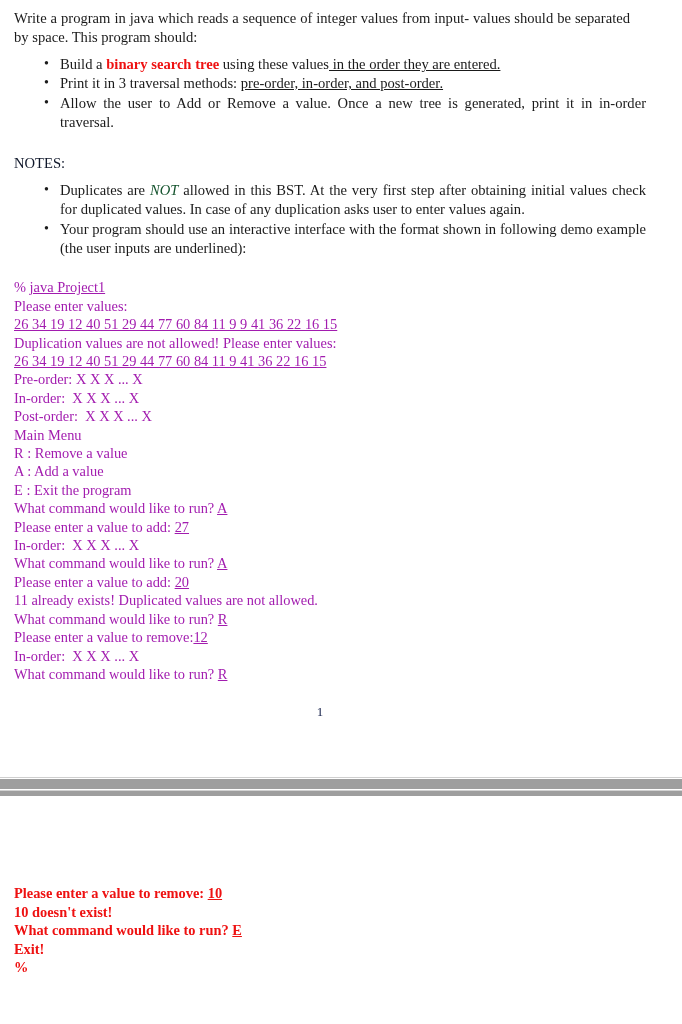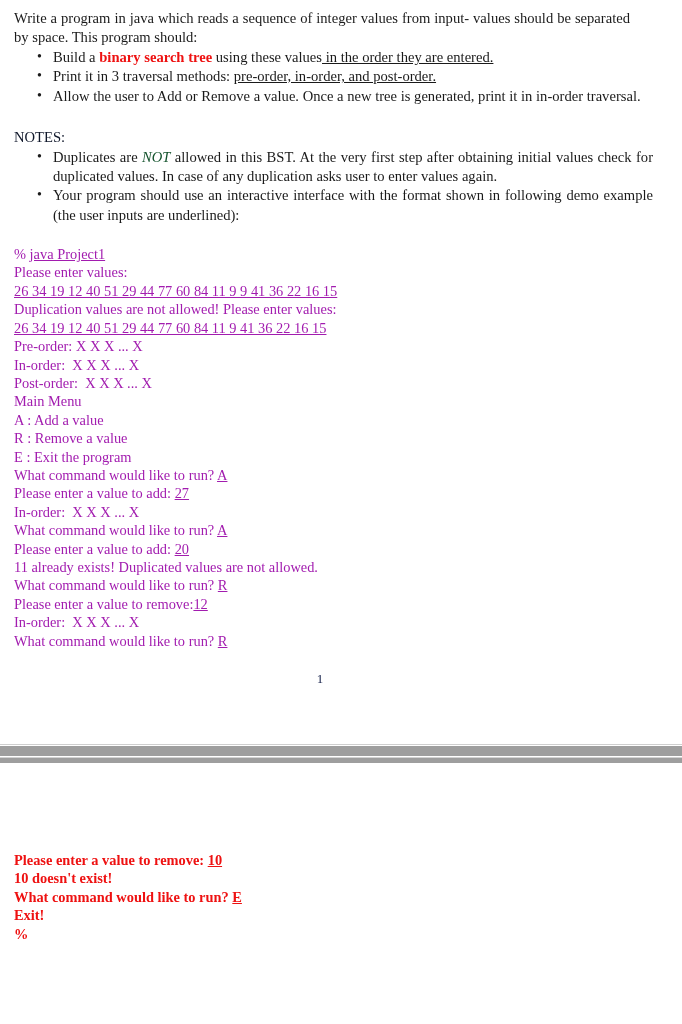--- a/index.html
+++ b/index.html
@@ -26,21 +26,21 @@
     font-size: 14.6px;
     line-height: 19px;
     padding: 9px 52px 0 14px;
     text-align: justify;
     color: #1a1a1a;
   }
 
   
   ul.bullets {
     list-style: none;
-    margin: 1px;
+    margin: 8px;
     padding: 0;
   }
   ul.bullets li {
     position: relative;
     font-size: 14.6px;
     line-height: 19.3px;
     padding-left: 52px;
     padding-right: 28px;
     text-align: justify;
   }
@@ -161,22 +161,22 @@
   <div class="console" id="console-page1">
       <div class="ln"><span>% </span><span class="u">java Project1</span></div>
       <div class="ln"><span>Please enter values:</span></div>
       <div class="ln"><span class="u">26 34 19 12 40 51 29 44 77 60 84 11 9 9 41 36 22 16 15</span></div>
       <div class="ln"><span>Duplication values are not allowed! Please enter values:</span></div>
       <div class="ln"><span class="u">26 34 19 12 40 51 29 44 77 60 84 11 9 41 36 22 16 15</span></div>
       <div class="ln"><span>Pre-order: X X X ... X</span></div>
       <div class="ln"><span>In-order:  X X X ... X</span></div>
       <div class="ln"><span>Post-order:  X X X ... X</span></div>
       <div class="ln"><span>Main Menu</span></div>
+      <div class="ln"><span>R : Remove a value</span></div>
       <div class="ln"><span>A : Add a value</span></div>
-      <div class="ln"><span>R : Remove a value</span></div>
       <div class="ln"><span>E : Exit the program</span></div>
       <div class="ln"><span>What command would like to run? </span><span class="u">A</span></div>
       <div class="ln"><span>Please enter a value to add: </span><span class="u">27</span></div>
       <div class="ln"><span>In-order:  X X X ... X</span></div>
       <div class="ln"><span>What command would like to run? </span><span class="u">A</span></div>
       <div class="ln"><span>Please enter a value to add: </span><span class="u">20</span></div>
       <div class="ln"><span>11 already exists! Duplicated values are not allowed.</span></div>
       <div class="ln"><span>What command would like to run? </span><span class="u">R</span></div>
       <div class="ln"><span>Please enter a value to remove:</span><span class="u">12</span></div>
       <div class="ln"><span>In-order:  X X X ... X</span></div>

